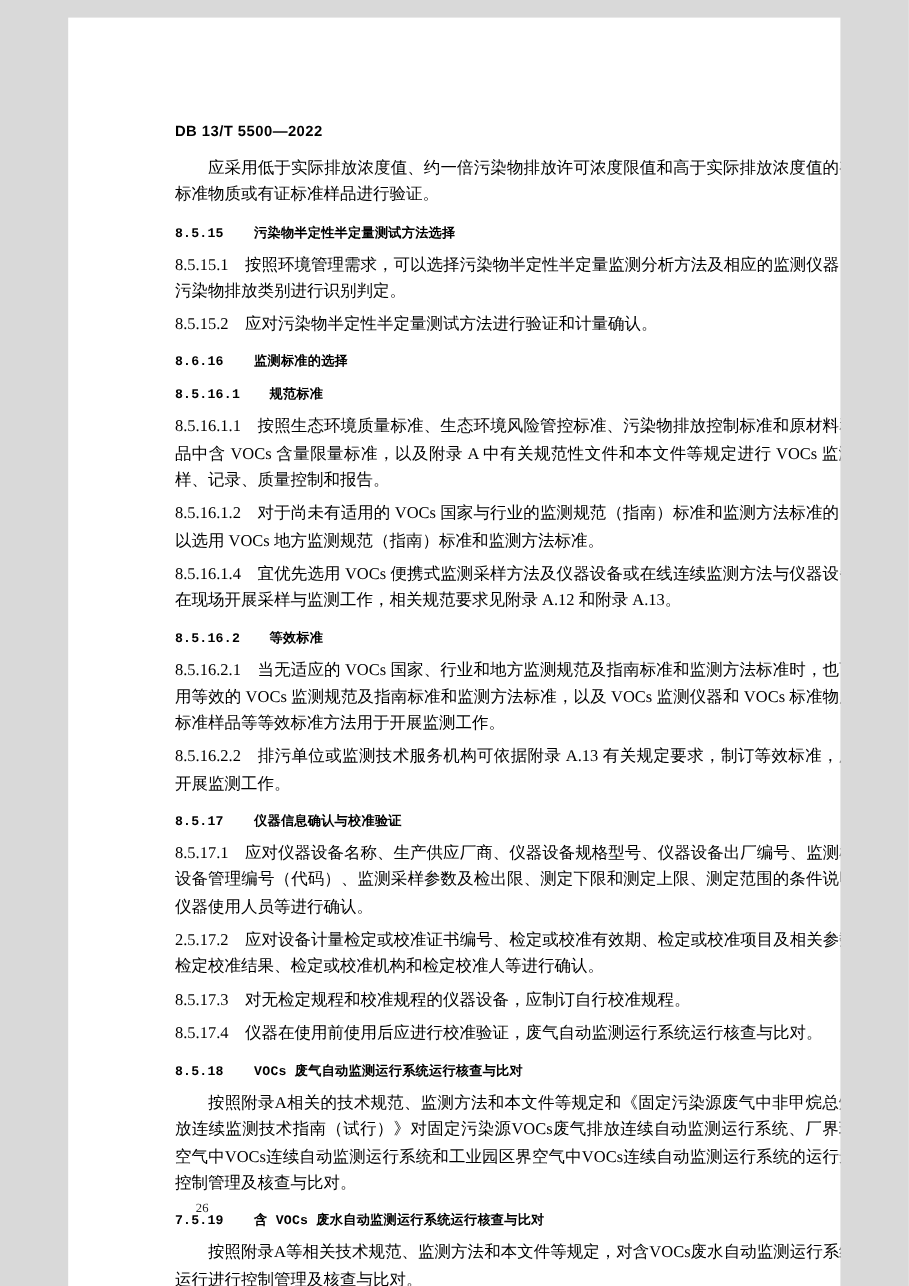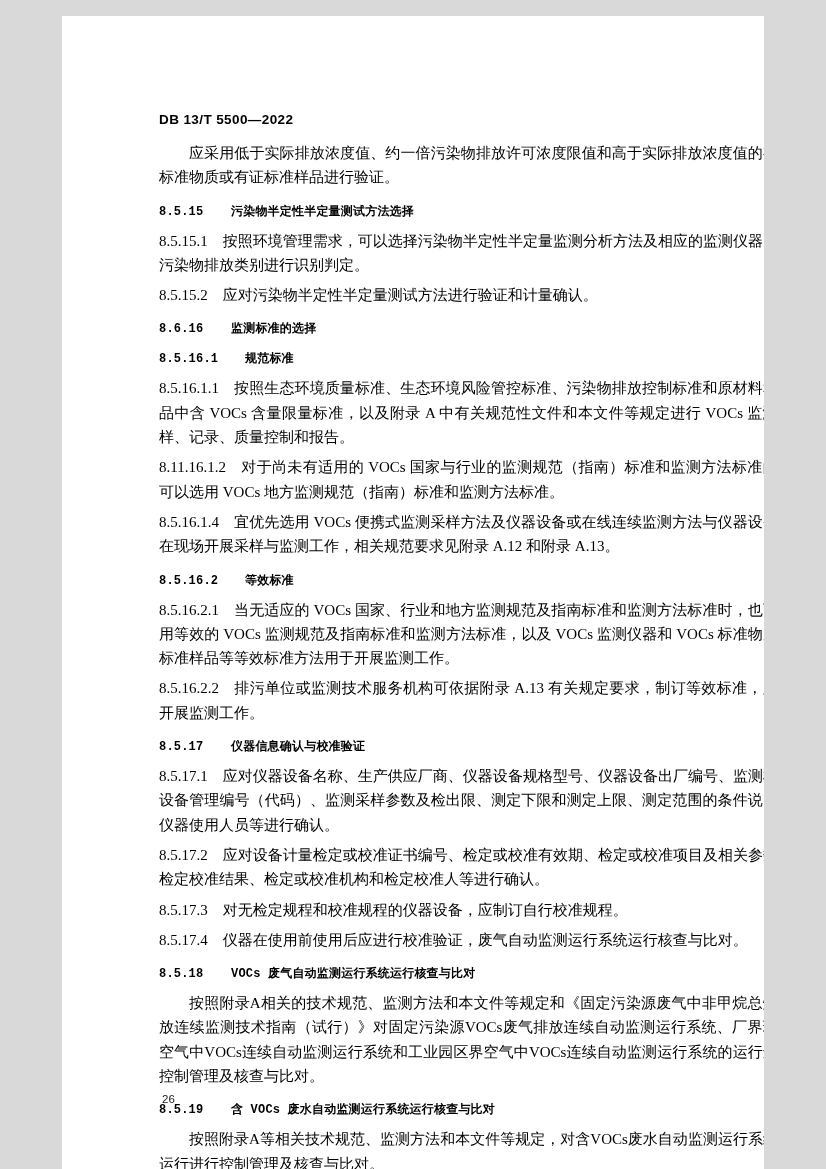--- a/index.html
+++ b/index.html
@@ -56,55 +56,55 @@
     text-justify: inter-ideograph;
   }
   .para .lead {
     white-space: nowrap;
   }
   .indent {
     text-indent: 2em;
   }
   .pagenum {
     position: absolute;
-    left: 100px;
+    left: 116px;
     top: 1077px;
-    font-family: Liberation Sans, sans-serif;
+    font-family: Liberation Serif, serif;
     font-size: 11.5px;
     color: #222;
   }
 </style>
 </head>
 <body>
 
 <div class="page">
 
   <div class="content">
     <div class="header-line">DB 13/T 5500—2022</div>
     <div id="body-blocks">
         <div class="para indent"><span>应采用低于实际排放浓度值、约一倍污染物排放许可浓度限值和高于实际排放浓度值的有证标准物质或有证标准样品进行验证。</span></div>
         <div class="h-sec"><span class="num wide">8.5.15</span><span>污染物半定性半定量测试方法选择</span></div>
         <div class="para"><span class="lead">8.5.15.1</span> <span>按照环境管理需求，可以选择污染物半定性半定量监测分析方法及相应的监测仪器，对污染物排放类别进行识别判定。</span></div>
         <div class="para"><span class="lead">8.5.15.2</span> <span>应对污染物半定性半定量测试方法进行验证和计量确认。</span></div>
         <div class="h-sec"><span class="num wide">8.6.16</span><span>监测标准的选择</span></div>
         <div class="h-sec"><span class="num wide2">8.5.16.1</span><span>规范标准</span></div>
         <div class="para"><span class="lead">8.5.16.1.1</span> <span>按照生态环境质量标准、生态环境风险管控标准、污染物排放控制标准和原材料和产品中含 VOCs 含量限量标准，以及附录 A 中有关规范性文件和本文件等规定进行 VOCs 监测采样、记录、质量控制和报告。</span></div>
-        <div class="para"><span class="lead">8.11.16.1.2</span> <span>对于尚未有适用的 VOCs 国家与行业的监测规范（指南）标准和监测方法标准的，可以选用 VOCs 地方监测规范（指南）标准和监测方法标准。</span></div>
+        <div class="para"><span class="lead">8.5.16.1.2</span> <span>对于尚未有适用的 VOCs 国家与行业的监测规范（指南）标准和监测方法标准的，可以选用 VOCs 地方监测规范（指南）标准和监测方法标准。</span></div>
         <div class="para"><span class="lead">8.5.16.1.4</span> <span>宜优先选用 VOCs 便携式监测采样方法及仪器设备或在线连续监测方法与仪器设备，在现场开展采样与监测工作，相关规范要求见附录 A.12 和附录 A.13。</span></div>
         <div class="h-sec"><span class="num wide2">8.5.16.2</span><span>等效标准</span></div>
         <div class="para"><span class="lead">8.5.16.2.1</span> <span>当无适应的 VOCs 国家、行业和地方监测规范及指南标准和监测方法标准时，也可采用等效的 VOCs 监测规范及指南标准和监测方法标准，以及 VOCs 监测仪器和 VOCs 标准物质或标准样品等等效标准方法用于开展监测工作。</span></div>
         <div class="para"><span class="lead">8.5.16.2.2</span> <span>排污单位或监测技术服务机构可依据附录 A.13 有关规定要求，制订等效标准，用于开展监测工作。</span></div>
         <div class="h-sec"><span class="num wide">8.5.17</span><span>仪器信息确认与校准验证</span></div>
         <div class="para"><span class="lead">8.5.17.1</span> <span>应对仪器设备名称、生产供应厂商、仪器设备规格型号、仪器设备出厂编号、监测机构设备管理编号（代码）、监测采样参数及检出限、测定下限和测定上限、测定范围的条件说明和仪器使用人员等进行确认。</span></div>
-        <div class="para"><span class="lead">8.5.17.2</span> <span>应对设备计量检定或校准证书编号、检定或校准有效期、检定或校准项目及相关参数的检定校准结果、检定或校准机构和检定校准人等进行确认。</span></div>
+        <div class="para"><span class="lead">2.5.17.2</span> <span>应对设备计量检定或校准证书编号、检定或校准有效期、检定或校准项目及相关参数的检定校准结果、检定或校准机构和检定校准人等进行确认。</span></div>
         <div class="para"><span class="lead">8.5.17.3</span> <span>对无检定规程和校准规程的仪器设备，应制订自行校准规程。</span></div>
         <div class="para"><span class="lead">8.5.17.4</span> <span>仪器在使用前使用后应进行校准验证，废气自动监测运行系统运行核查与比对。</span></div>
         <div class="h-sec"><span class="num wide">8.5.18</span><span>VOCs 废气自动监测运行系统运行核查与比对</span></div>
         <div class="para indent"><span>按照附录A相关的技术规范、监测方法和本文件等规定和《固定污染源废气中非甲烷总烃排放连续监测技术指南（试行）》对固定污染源VOCs废气排放连续自动监测运行系统、厂界环境空气中VOCs连续自动监测运行系统和工业园区界空气中VOCs连续自动监测运行系统的运行进行控制管理及核查与比对。</span></div>
-        <div class="h-sec"><span class="num wide">8.5.19</span><span>含 VOCs 废水自动监测运行系统运行核查与比对</span></div>
+        <div class="h-sec"><span class="num wide">7.5.19</span><span>含 VOCs 废水自动监测运行系统运行核查与比对</span></div>
         <div class="para indent"><span>按照附录A等相关技术规范、监测方法和本文件等规定，对含VOCs废水自动监测运行系统的运行进行控制管理及核查与比对。</span></div>
         <div class="h-sec"><span class="num wide">8.5.20</span><span>监测采样的质量保证与质量控制及记录</span></div>
       </div>
   </div>
 
   <div class="pagenum">26</div>
 
 </div>
 
 </body></html>

